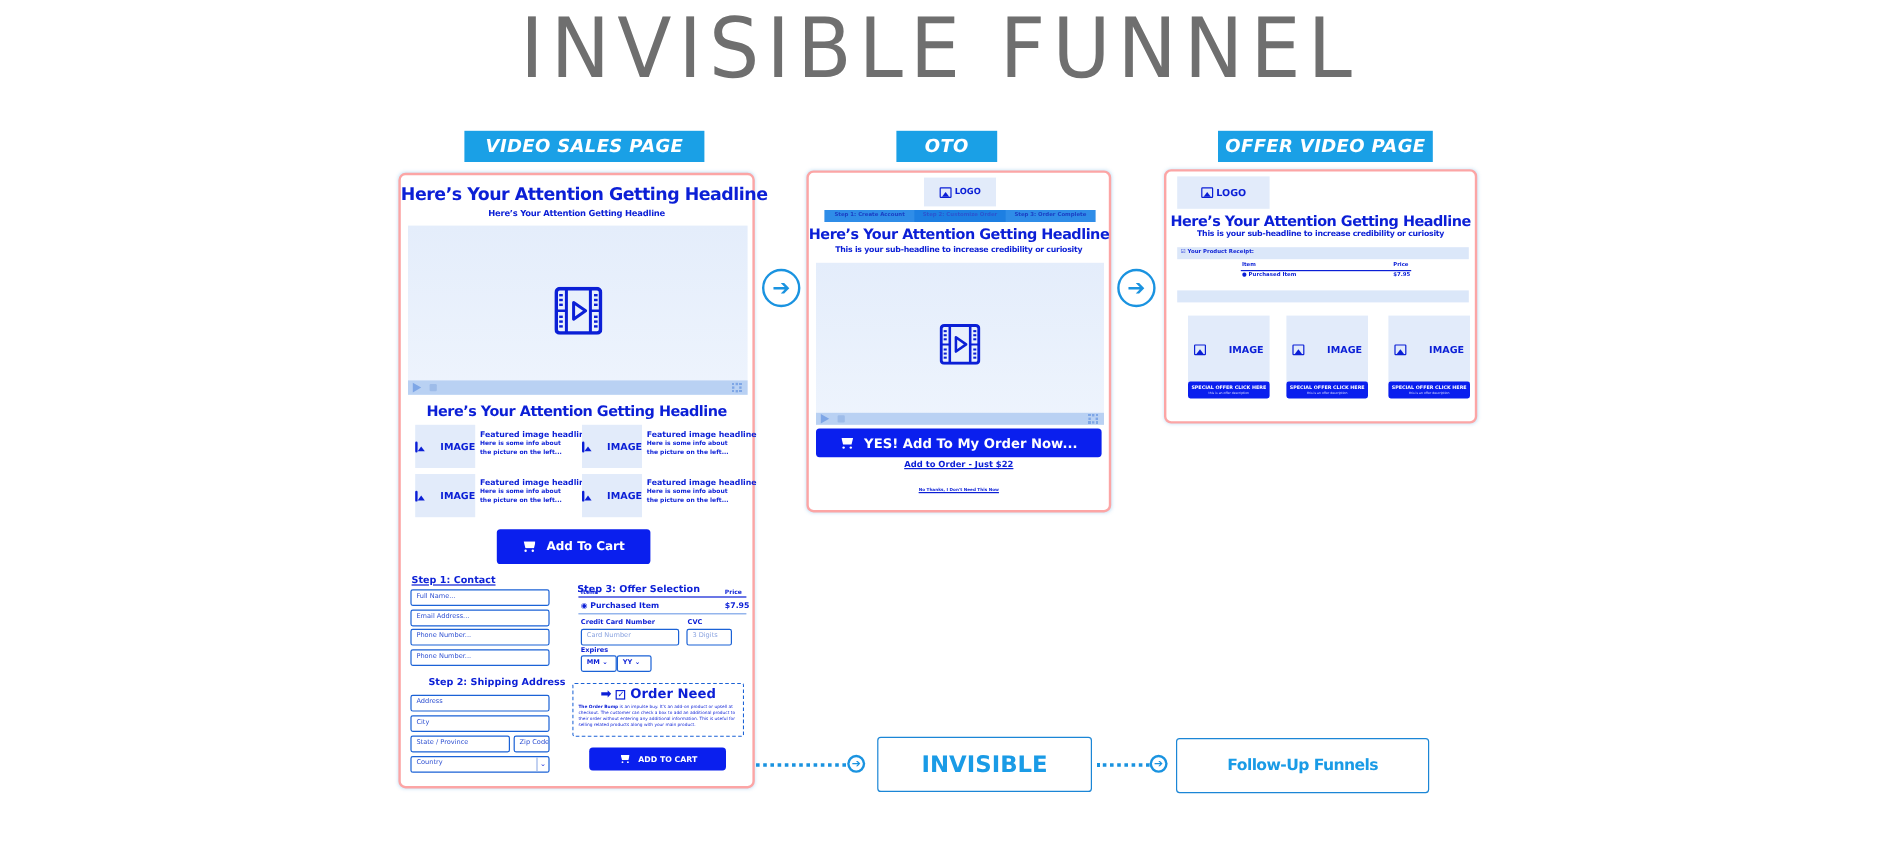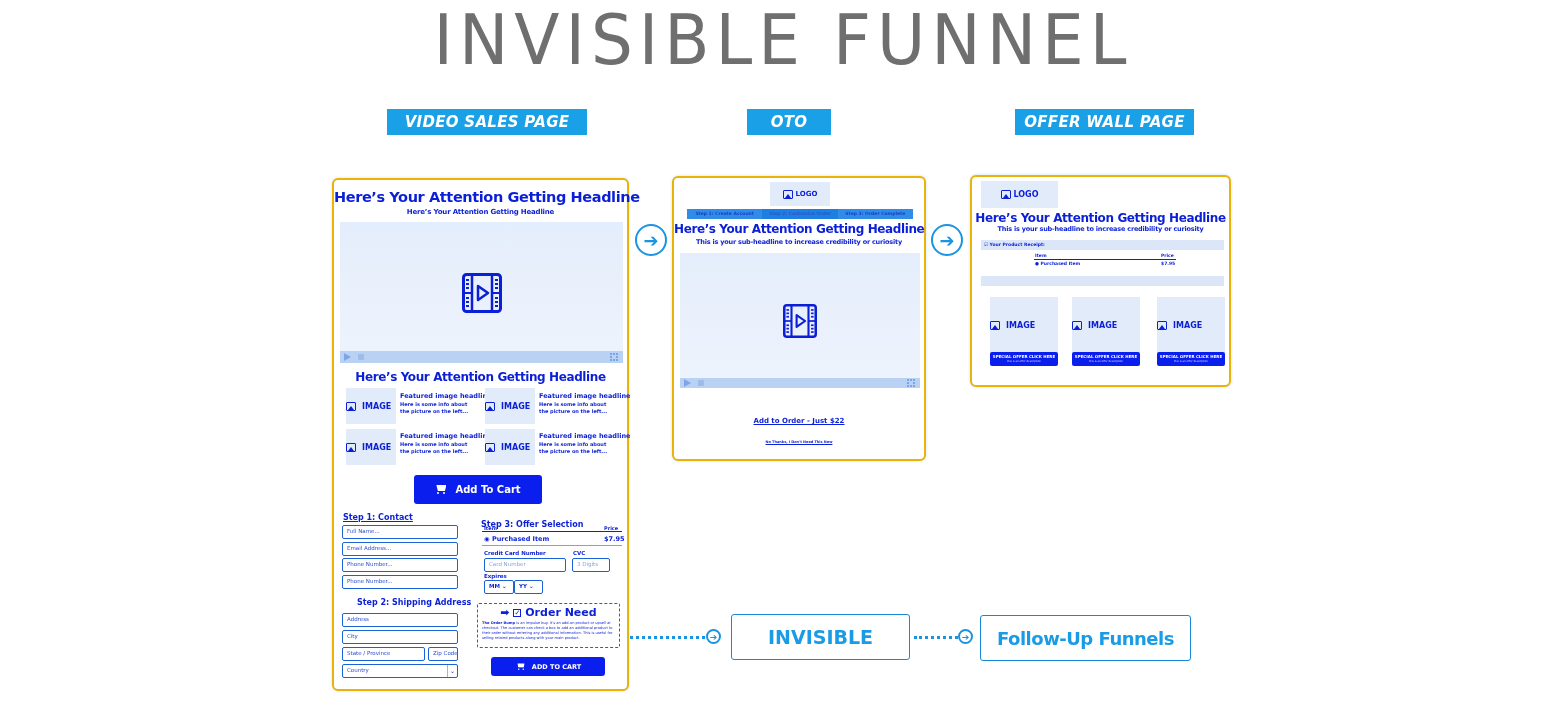--- a/index.html
+++ b/index.html
@@ -12,42 +12,41 @@
     letter-spacing: 6px; color: #6f6f6f; transform: scaleY(1.05);
   }
 
   .badge {
     position: absolute; height: 26px; background: #1aa0e6; color: #fff;
     font-family: "DejaVu Sans", sans-serif; font-style: italic; font-weight: bold;
     font-size: 15px; line-height: 26px; text-align: center; letter-spacing: 0.3px;
   }
 
   .panel {
-    position: absolute; background: #fff; border: 2px solid #eab308; border-radius: 6px;
+    position: absolute; background: #fff; border: 2px solid #fca5a5; border-radius: 6px;
     box-shadow: 0 0 3px rgba(27,134,214,0.25);
-    margin-top: 34px;
   }
 
   .h-main { font-family: "DejaVu Sans", sans-serif; font-weight: bold; color: #0b1fd6; text-align: center; white-space: nowrap; letter-spacing: -0.4px; }
   .h-sub  { font-family: "DejaVu Sans", sans-serif; font-weight: bold; color: #0b1fd6; text-align: center; white-space: nowrap; letter-spacing: -0.2px; }
 
   .video {
     position: absolute; background: linear-gradient(180deg,#e4edfb 0%, #eef4fd 100%);
   }
   .video .bar { position: absolute; left: 0; right: 0; bottom: 0; height: 12px; background: #b9d1f3; }
   .video .bar .play { position: absolute; left: 4px; top: 2px; width: 0; height: 0; border-left: 7px solid #7ea6e6; border-top: 4px solid transparent; border-bottom: 4px solid transparent; }
   .video .bar .vol { position: absolute; left: 18px; top: 3px; width: 6px; height: 6px; background: #9ebce9; border-radius: 1px; }
   .video .bar .full { position: absolute; right: 5px; top: 2px; width: 8px; height: 8px; border: 2px dotted #7ea6e6; }
   .film {
     position: absolute; left: 50%; top: 50%; width: 40px; height: 40px; margin-left: -20px; margin-top: -20px;
   }
 
   .img-box {
-    position: absolute; background: #e2ebfa; display: flex; align-items: center; 
-    font-family: "DejaVu Sans", sans-serif; font-weight: bold; font-size: 8px; color: #0b1fd6; gap: 6px;
+    position: absolute; background: #e2ebfa; display: flex; align-items: center; justify-content: center;
+    font-family: "DejaVu Sans", sans-serif; font-weight: bold; font-size: 8px; color: #0b1fd6; gap: 19px;
   }
   .pic-icon { width: 10px; height: 9px; border: 1.5px solid #0b1fd6; border-radius: 1px; position: relative; display: inline-block; }
   .pic-icon::after { content: ""; position: absolute; left: 1px; bottom: 0px; width: 0; height: 0; border-left: 3px solid transparent; border-right: 3px solid transparent; border-bottom: 4px solid #0b1fd6; }
 
   .feat-h { position: absolute; font-weight: bold; font-size: 6.5px; color: #0b1fd6; white-space: nowrap; }
   .feat-t { position: absolute; font-weight: bold; font-size: 5px; color: #0b1fd6; line-height: 7px; width: 78px; }
 
   .btn-blue {
     position: absolute; background: #0a1fee; color: #fff; border-radius: 3px;
     display: flex; align-items: center; justify-content: center; gap: 8px;
@@ -265,27 +264,31 @@
       </g>
       <polygon points="16,13 26,20 16,27" fill="none" stroke="#0b1fd6" stroke-width="2.5" stroke-linejoin="round"></polygon>
     </svg>
     <div class="bar" style="height:10px;">
       <span class="play" style="top:1px;"></span>
       <span class="vol" style="top:2px;"></span>
       <span class="full" style="top:1px;"></span>
     </div>
   </div>
 
+  <div class="btn-blue" style="left:6px; top:213px; width:238px; height:24px; font-size:11px;">
+    <span class="cart"></span>
+    <span>YES! Add To My Order Now...</span>
+  </div>
   <div class="link-u" style="left:0; right:0; top:239px; font-size:7px;">Add to Order - Just $22</div>
   <div class="link-u" style="left:0; right:0; top:262px; font-size:3.5px;">No Thanks, I Don't Need This Now</div>
 </div>
 
 <div class="arrow-circle" style="left:931px; top:224px;">➔</div>
 
-<div class="badge" style="left:1015px; top:109px; width:179px;">OFFER WALL PAGE</div>
+<div class="badge" style="left:1015px; top:109px; width:179px;">OFFER VIDEO PAGE</div>
 
 <div class="panel" style="left:970px; top:141px; width:261px; height:212px;">
   <div class="logo-box" style="left:9px; top:4px; width:77px; height:27px; font-size:8px;">
       <span class="pic-icon"></span>
       <span>LOGO</span>
     </div>
   <div class="h-main" style="position:absolute; left:0; right:0; top:34px; font-size:12px;">Here’s Your Attention Getting Headline</div>
   <div class="h-sub" style="position:absolute; left:0; right:0; top:48px; font-size:6.5px;">This is your sub-headline to increase credibility or curiosity</div>
 
   <div class="strip" style="left:9px; top:63px; width:243px; height:10px;">
@@ -326,13 +329,13 @@
       <div class="small">this is an offer description</div>
     </div>
 </div>
 
 <div class="dots" style="left:630px; top:636px; width:75px;"></div>
 <div class="arrow-circle-sm" style="left:706px; top:629px;">➔</div>
 <div class="flow-box" style="left:731px; top:614px; width:179px; height:46px; font-size:19px;">INVISIBLE</div>
 
 <div class="dots" style="left:914px; top:636px; width:44px;"></div>
 <div class="arrow-circle-sm" style="left:958px; top:629px;">➔</div>
-<div class="flow-box" style="left:980px; top:615px; width:211px; height:46px; font-size:18px; letter-spacing:-0.5px;">Follow-Up Funnels</div>
+<div class="flow-box" style="left:980px; top:615px; width:211px; height:46px; font-size:13px; letter-spacing:-0.5px;">Follow-Up Funnels</div>
 
 </body></html>

